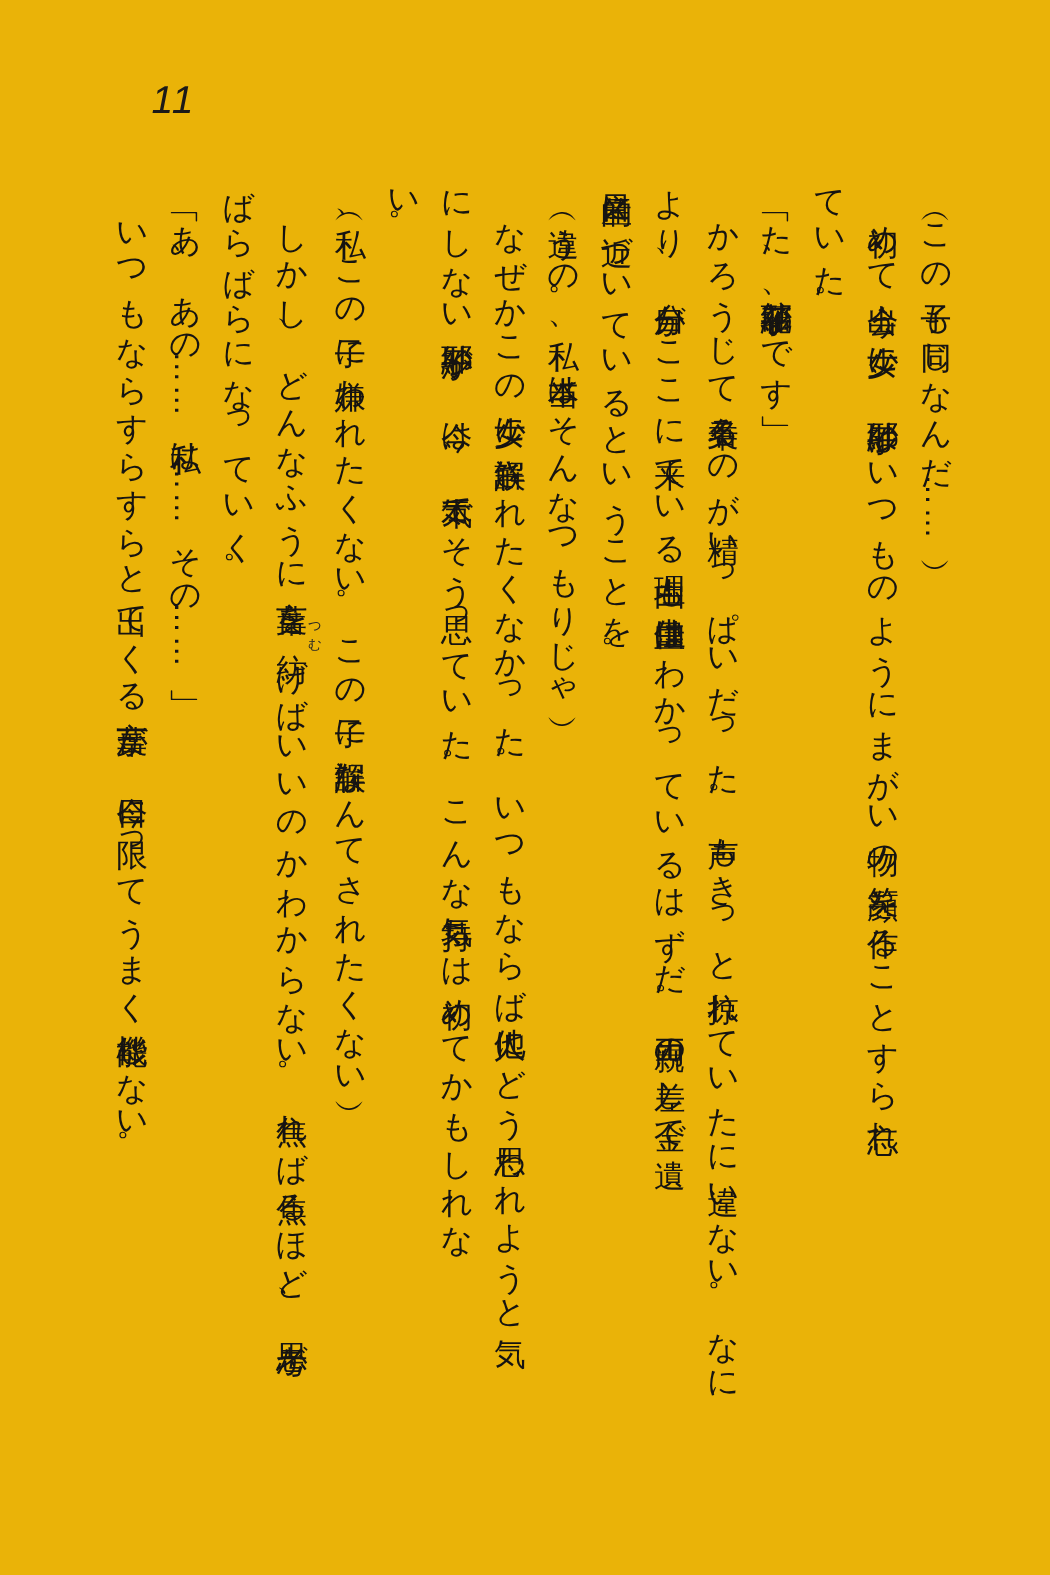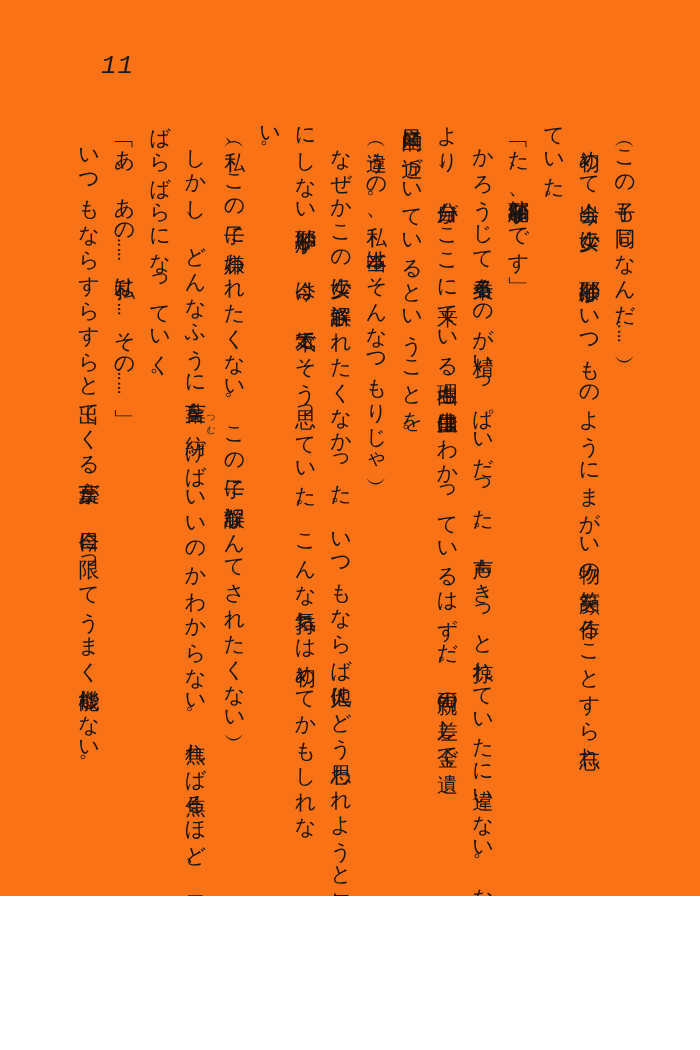--- a/index.html
+++ b/index.html
@@ -5,24 +5,24 @@
   html, body {
     margin: 0;
     padding: 0;
     width: 700px;
     height: 1050px;
     background: #ffffff;
   }
   .page {
     position: relative;
     width: 700px;
-    height: 896px;
-    background: #f97316;
+    height: 1050px;
+    background: #eab308;
     color: #161412;
-    font-family: Liberation Mono, monospace;
+    font-family: Liberation Sans, sans-serif;
     overflow: hidden;
   }
   .page-number {
     position: absolute;
     top: 51px;
     left: 101px;
     font-size: 26px;
     font-style: italic;
     letter-spacing: 1px;
     color: #1c1a18;

